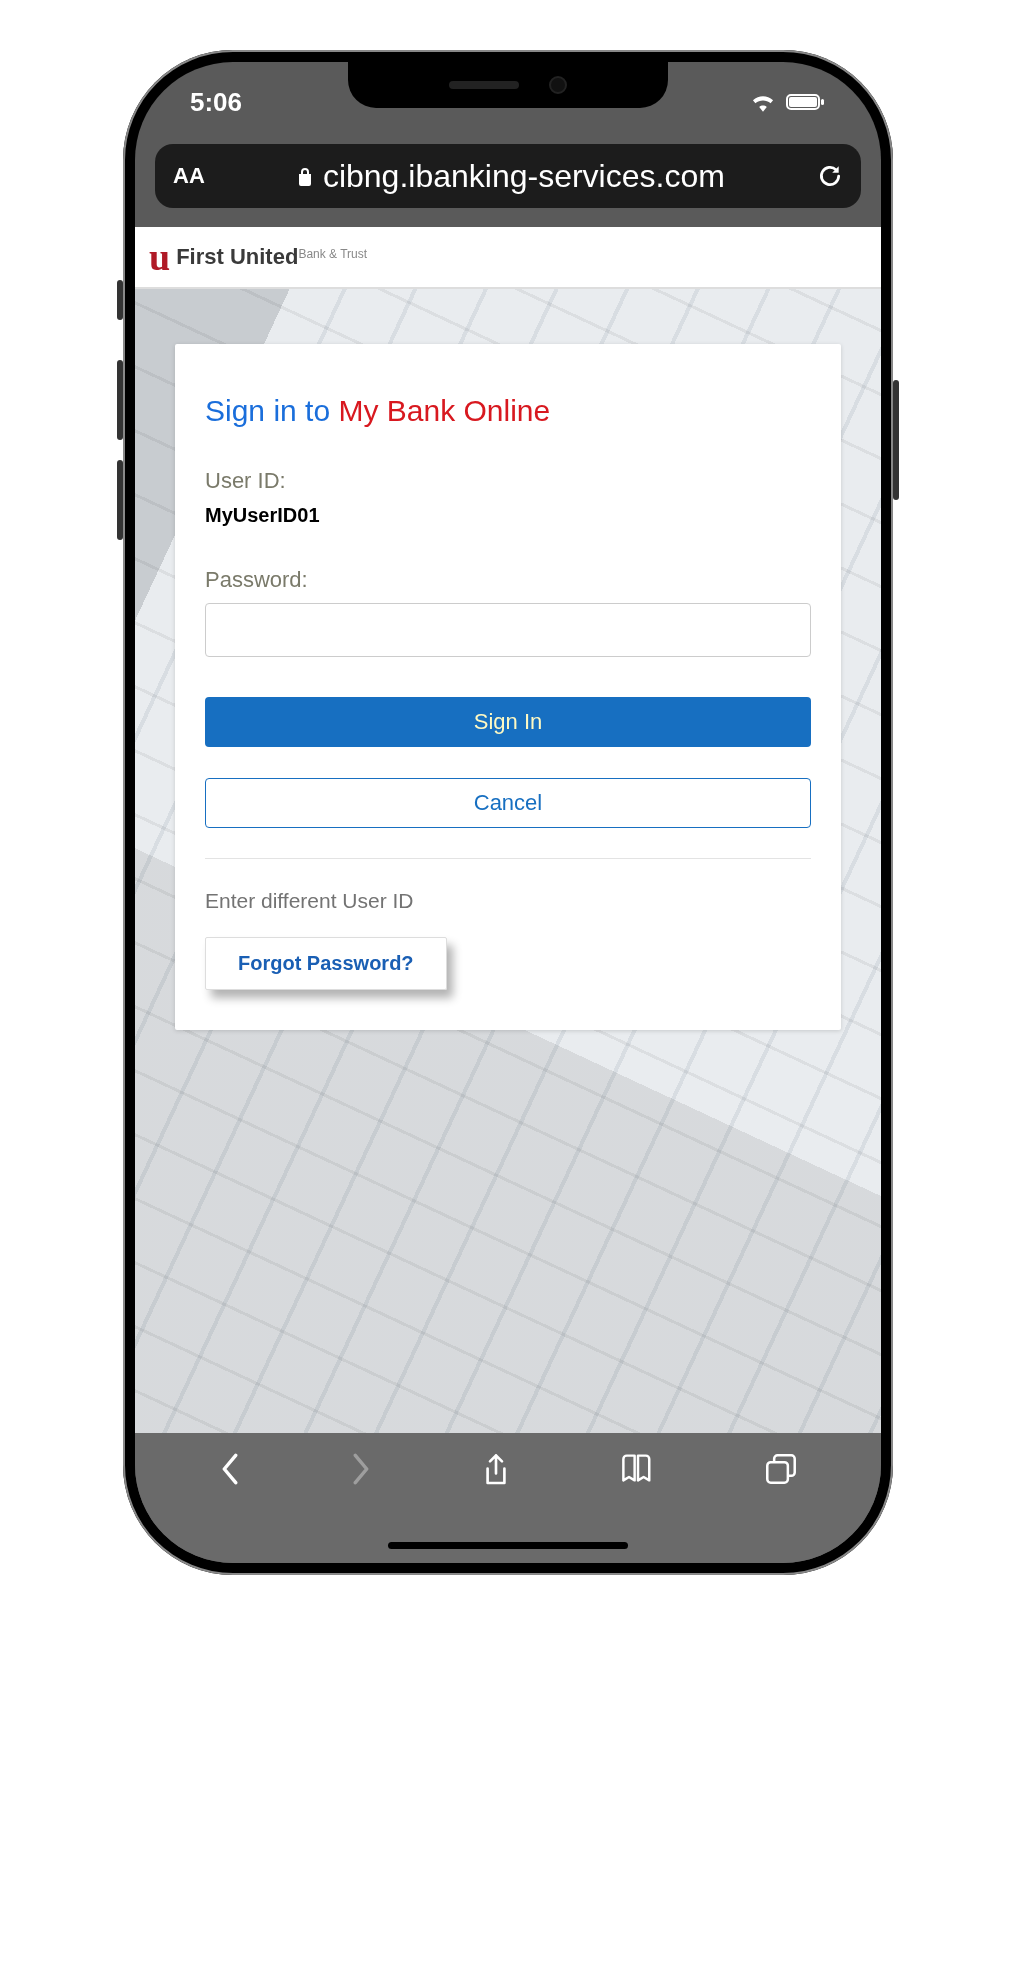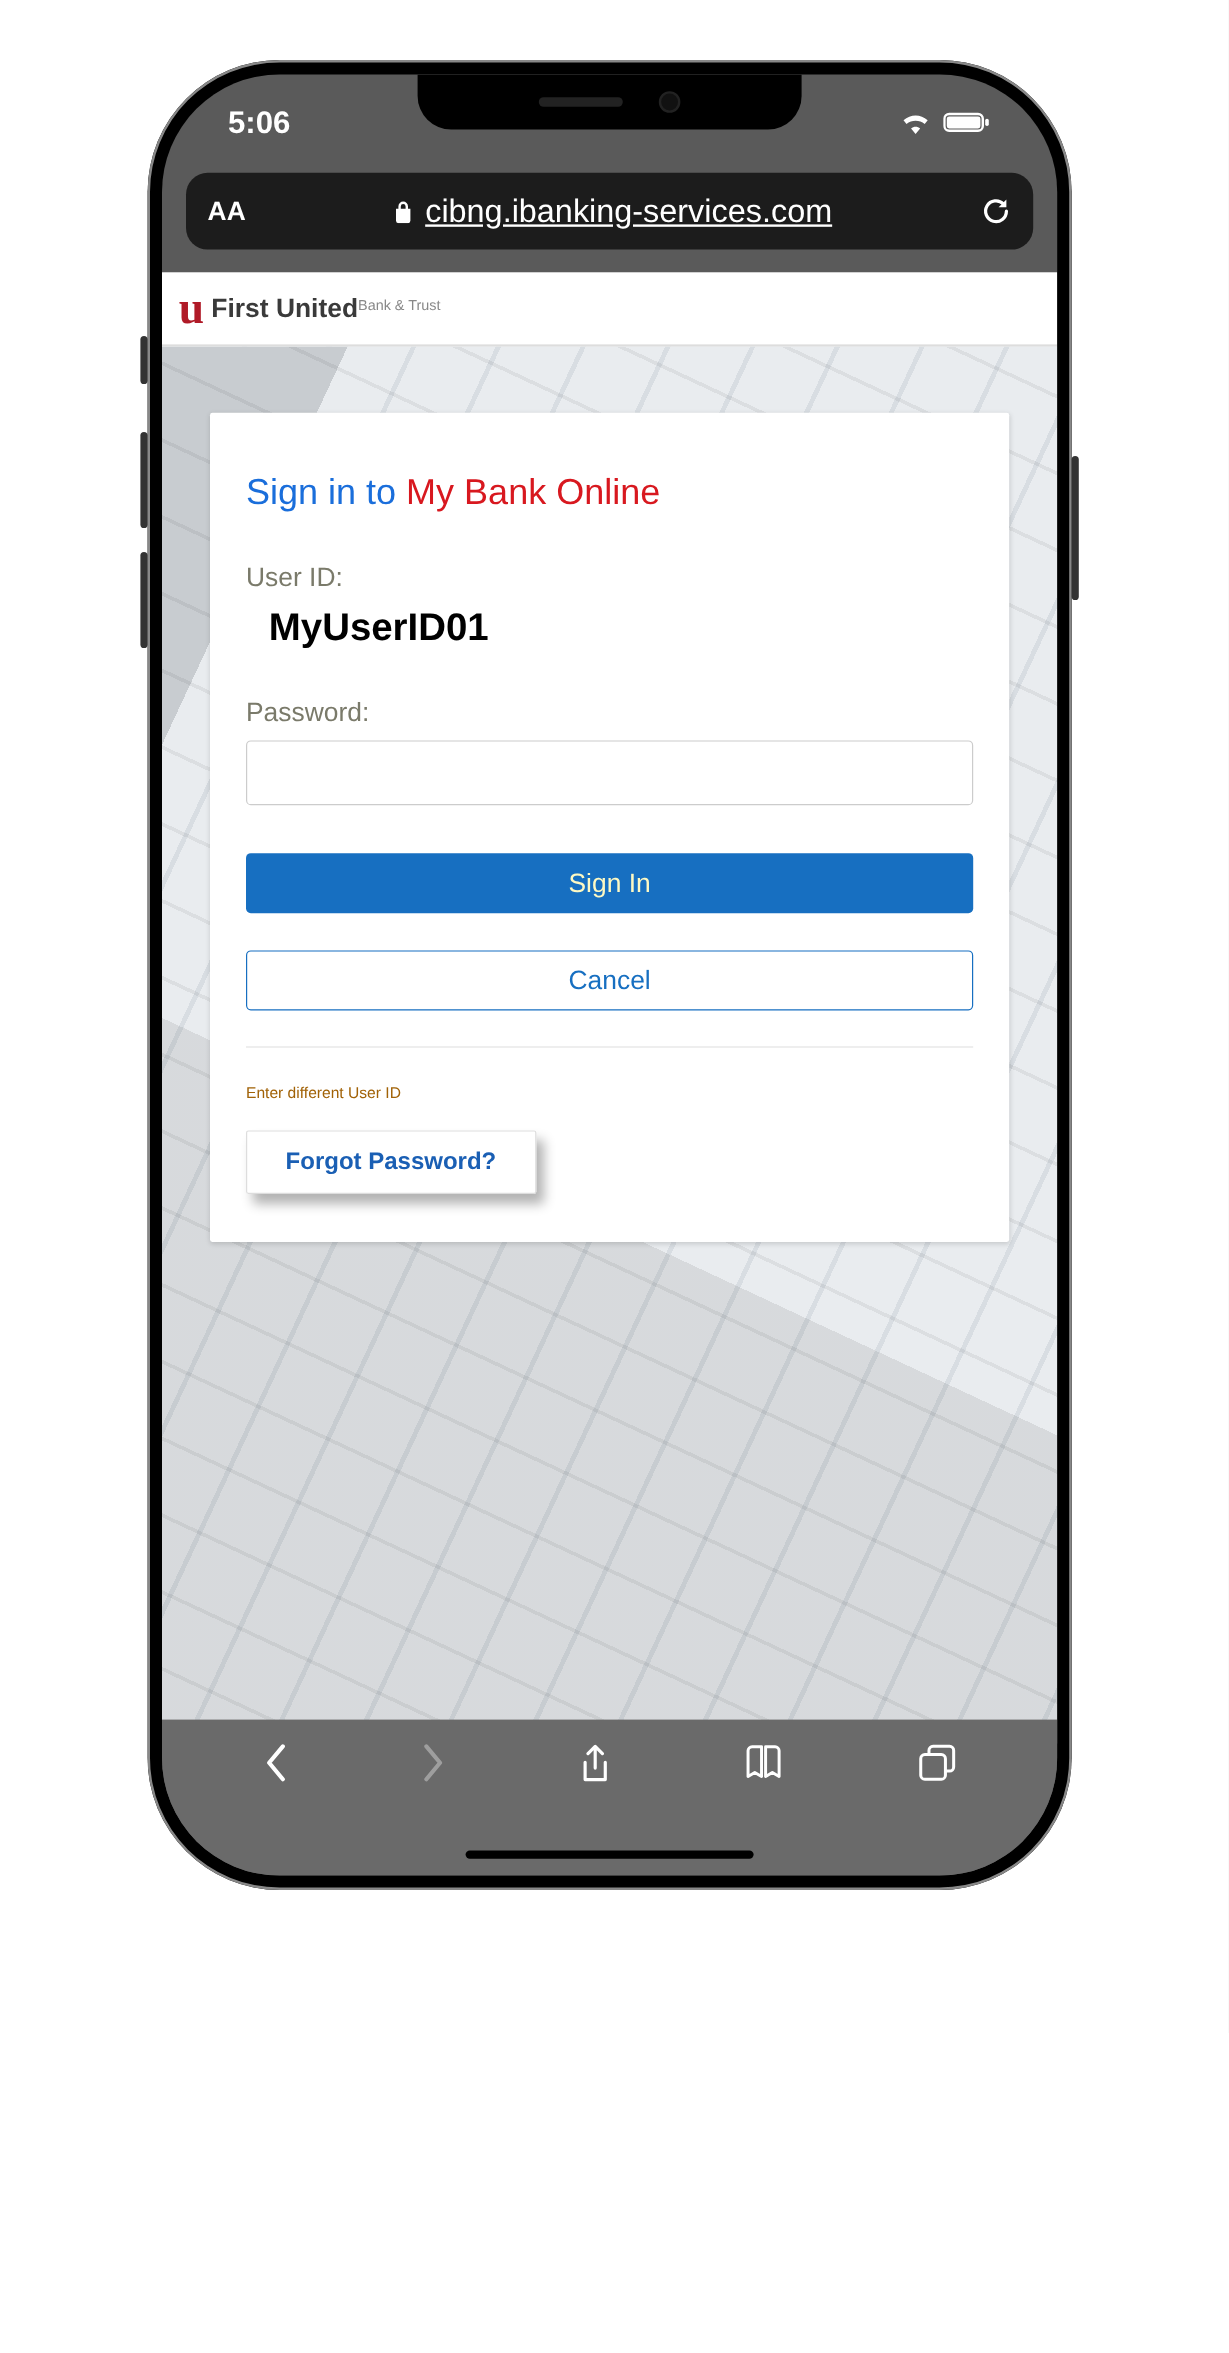--- a/index.html
+++ b/index.html
@@ -16,21 +16,21 @@
   .notch{position:absolute;top:0;left:50%;transform:translateX(-50%);width:320px;height:46px;background:#000;border-radius:0 0 28px 28px;z-index:10;display:flex;align-items:center;justify-content:center;gap:30px;}
   .speaker{width:70px;height:8px;background:#222;border-radius:4px;}
   .camera{width:14px;height:14px;background:#111;border-radius:50%;border:2px solid #222;}
   
   .status{position:relative;height:60px;color:#fff;display:flex;align-items:center;justify-content:space-between;padding:0 55px;font-size:26px;font-weight:600;z-index:8;margin-top:10px;}
   .status .right-icons{display:flex;align-items:center;gap:10px;}
   .wifi-icon svg,.batt-icon svg{display:block;}
   
   .urlbar{margin:12px 20px 20px 20px;height:64px;background:#1c1c1c;border-radius:18px;display:flex;align-items:center;color:#fff;padding:0 18px;gap:32px;}
   .aa{font-weight:600;font-size:22px;}
-  .urlcenter{flex:1;display:flex;align-items:center;justify-content:center;gap:10px;font-size:27px;text-decoration:underline;}
+  .urlcenter{flex:1;display:flex;align-items:center;justify-content:center;gap:10px;font-size:32px;}
   .lock-icon svg{display:block;}
   .reload-icon svg{display:block;}
   
   .viewport{position:absolute;left:0;right:0;top:165px;bottom:110px;background:#fff;overflow:hidden;}
   .site-header{height:60px;background:#fff;border-bottom:2px solid #ddd;display:flex;align-items:center;padding:0 14px;gap:10px;}
   .logo-u{font-family:Georgia,serif;font-weight:700;color:#b01a27;font-size:38px;line-height:1;letter-spacing:-4px;}
   .logo-text{display:flex;flex-direction:row;line-height:1;}
   .logo-text .t1{font-size:22px;font-weight:700;color:#3a3a3a;}
   .logo-text .t2{font-size:12px;color:#888;margin-top:2px;}
   
@@ -41,27 +41,27 @@
     overflow:hidden;}
   .bg-geo::before{content:"";position:absolute;inset:0;background:
     linear-gradient(25deg,rgba(0,0,0,0.08) 0 40%,transparent 40%),
     repeating-linear-gradient(25deg,transparent 0 55px,rgba(0,0,0,0.06) 55px 58px);}
   
   .card{position:relative;margin:55px 40px 0 40px;background:#fff;border-radius:2px;box-shadow:0 1px 4px rgba(0,0,0,0.15);padding:50px 30px 40px 30px;box-sizing:border-box;}
   .heading{font-size:30px;margin-bottom:40px;}
   .heading .h1{color:#1a6edb;}
   .heading .h2{color:#d8181f;}
   .label{font-size:22px;color:#7a7a6a;margin-bottom:10px;}
-  .userval{font-size:32px;font-weight:700;color:#000;margin-bottom:40px;margin-left:19px;}
+  .userval{font-size:20px;font-weight:700;color:#000;margin-bottom:40px;}
   .pw-input{width:100%;height:54px;border:1px solid #ccc;border-radius:4px;box-sizing:border-box;font-size:20px;padding:0 12px;margin-bottom:40px;}
   .btn{width:100%;height:50px;border-radius:4px;font-size:22px;display:flex;align-items:center;justify-content:center;box-sizing:border-box;cursor:pointer;}
   .btn-primary{background:#176fc1;color:#fef9c3;border:none;margin-bottom:31px;}
   .btn-secondary{background:#fff;color:#176fc1;border:1px solid #176fc1;margin-bottom:30px;}
   .divider{height:1px;background:#e3e3e3;margin:0 0 30px 0;}
-  .link{color:#a16207;font-size:13px;margin-bottom:24px;cursor:pointer;}
+  .link{color:#737373;font-size:21px;margin-bottom:24px;cursor:pointer;}
   .forgot{display:inline-block;border:1px solid #ddd;padding:14px 32px;font-size:20px;font-weight:700;color:#1a5fb4;box-shadow:6px 8px 10px rgba(0,0,0,0.3);cursor:pointer;border-radius:2px;}
   
   .toolbar{position:absolute;left:0;right:0;bottom:0;height:110px;background:#6a6a6a;display:flex;align-items:flex-start;justify-content:space-around;padding:20px 30px 0;color:#fff;z-index:5;}
   .toolbar .tb{cursor:pointer;}
   .toolbar svg{display:block;}
   .toolbar .disabled{opacity:0.35;}
   .home-ind{position:absolute;bottom:14px;left:50%;transform:translateX(-50%);width:240px;height:7px;background:#000;border-radius:4px;z-index:20;}
 </style>
 </head>
 <body>

